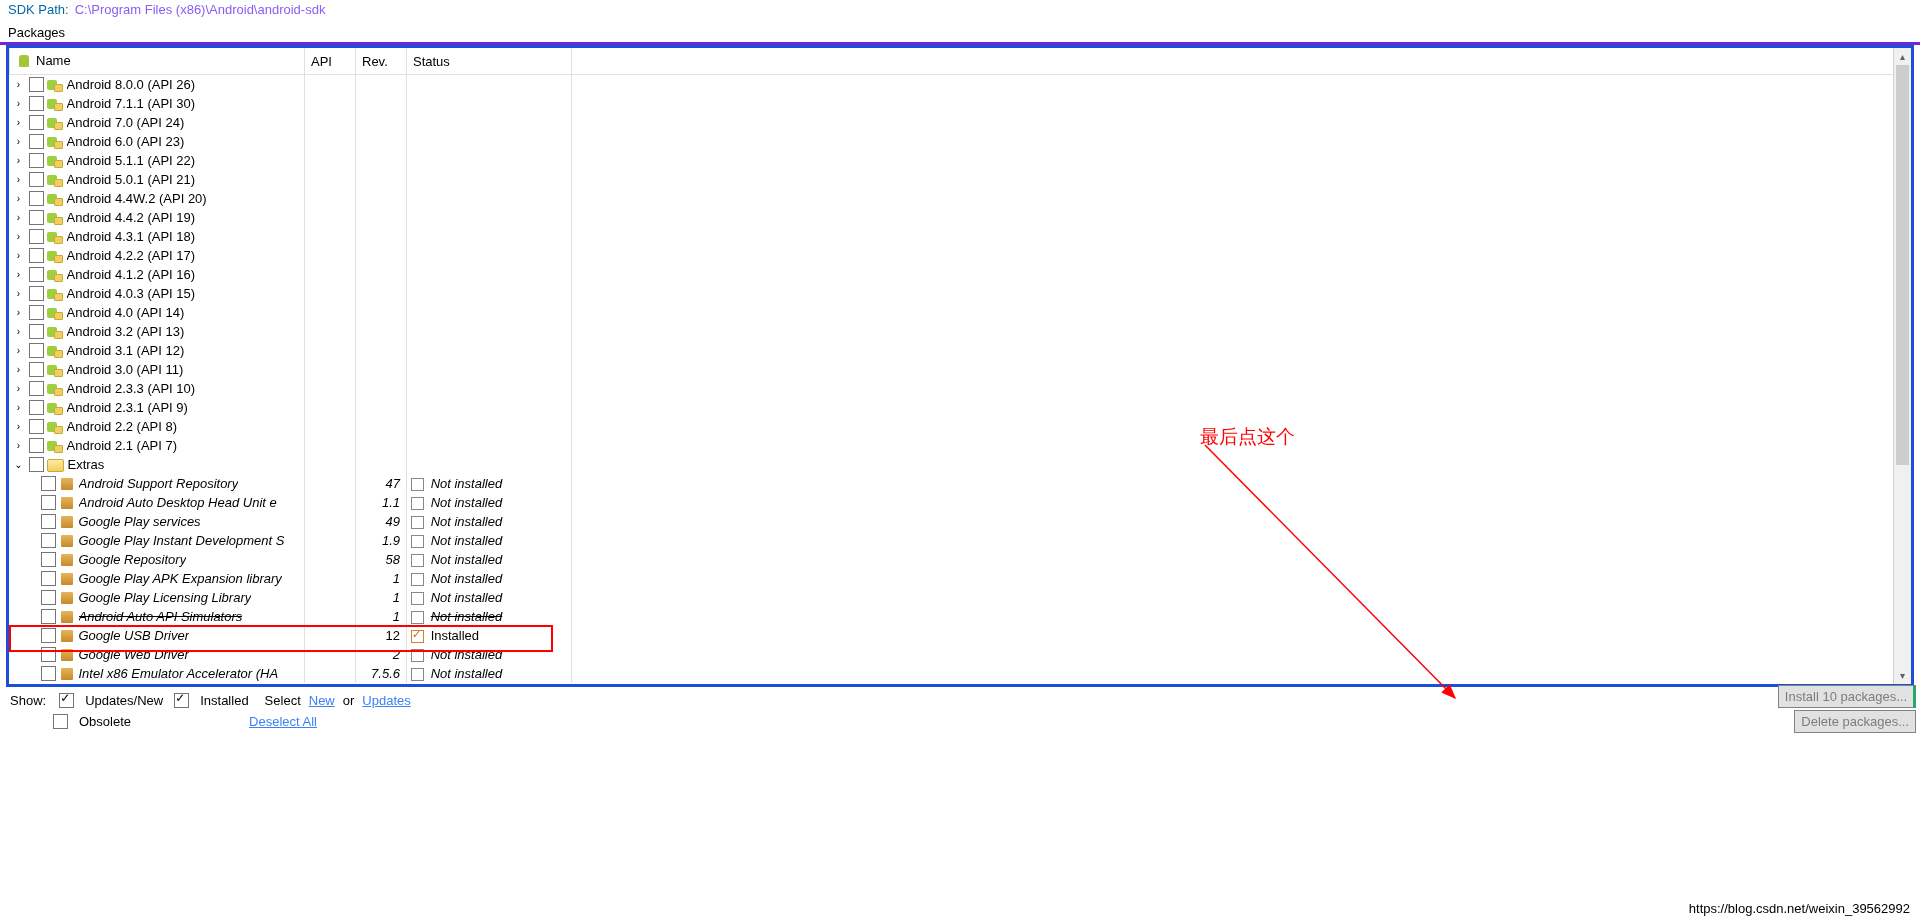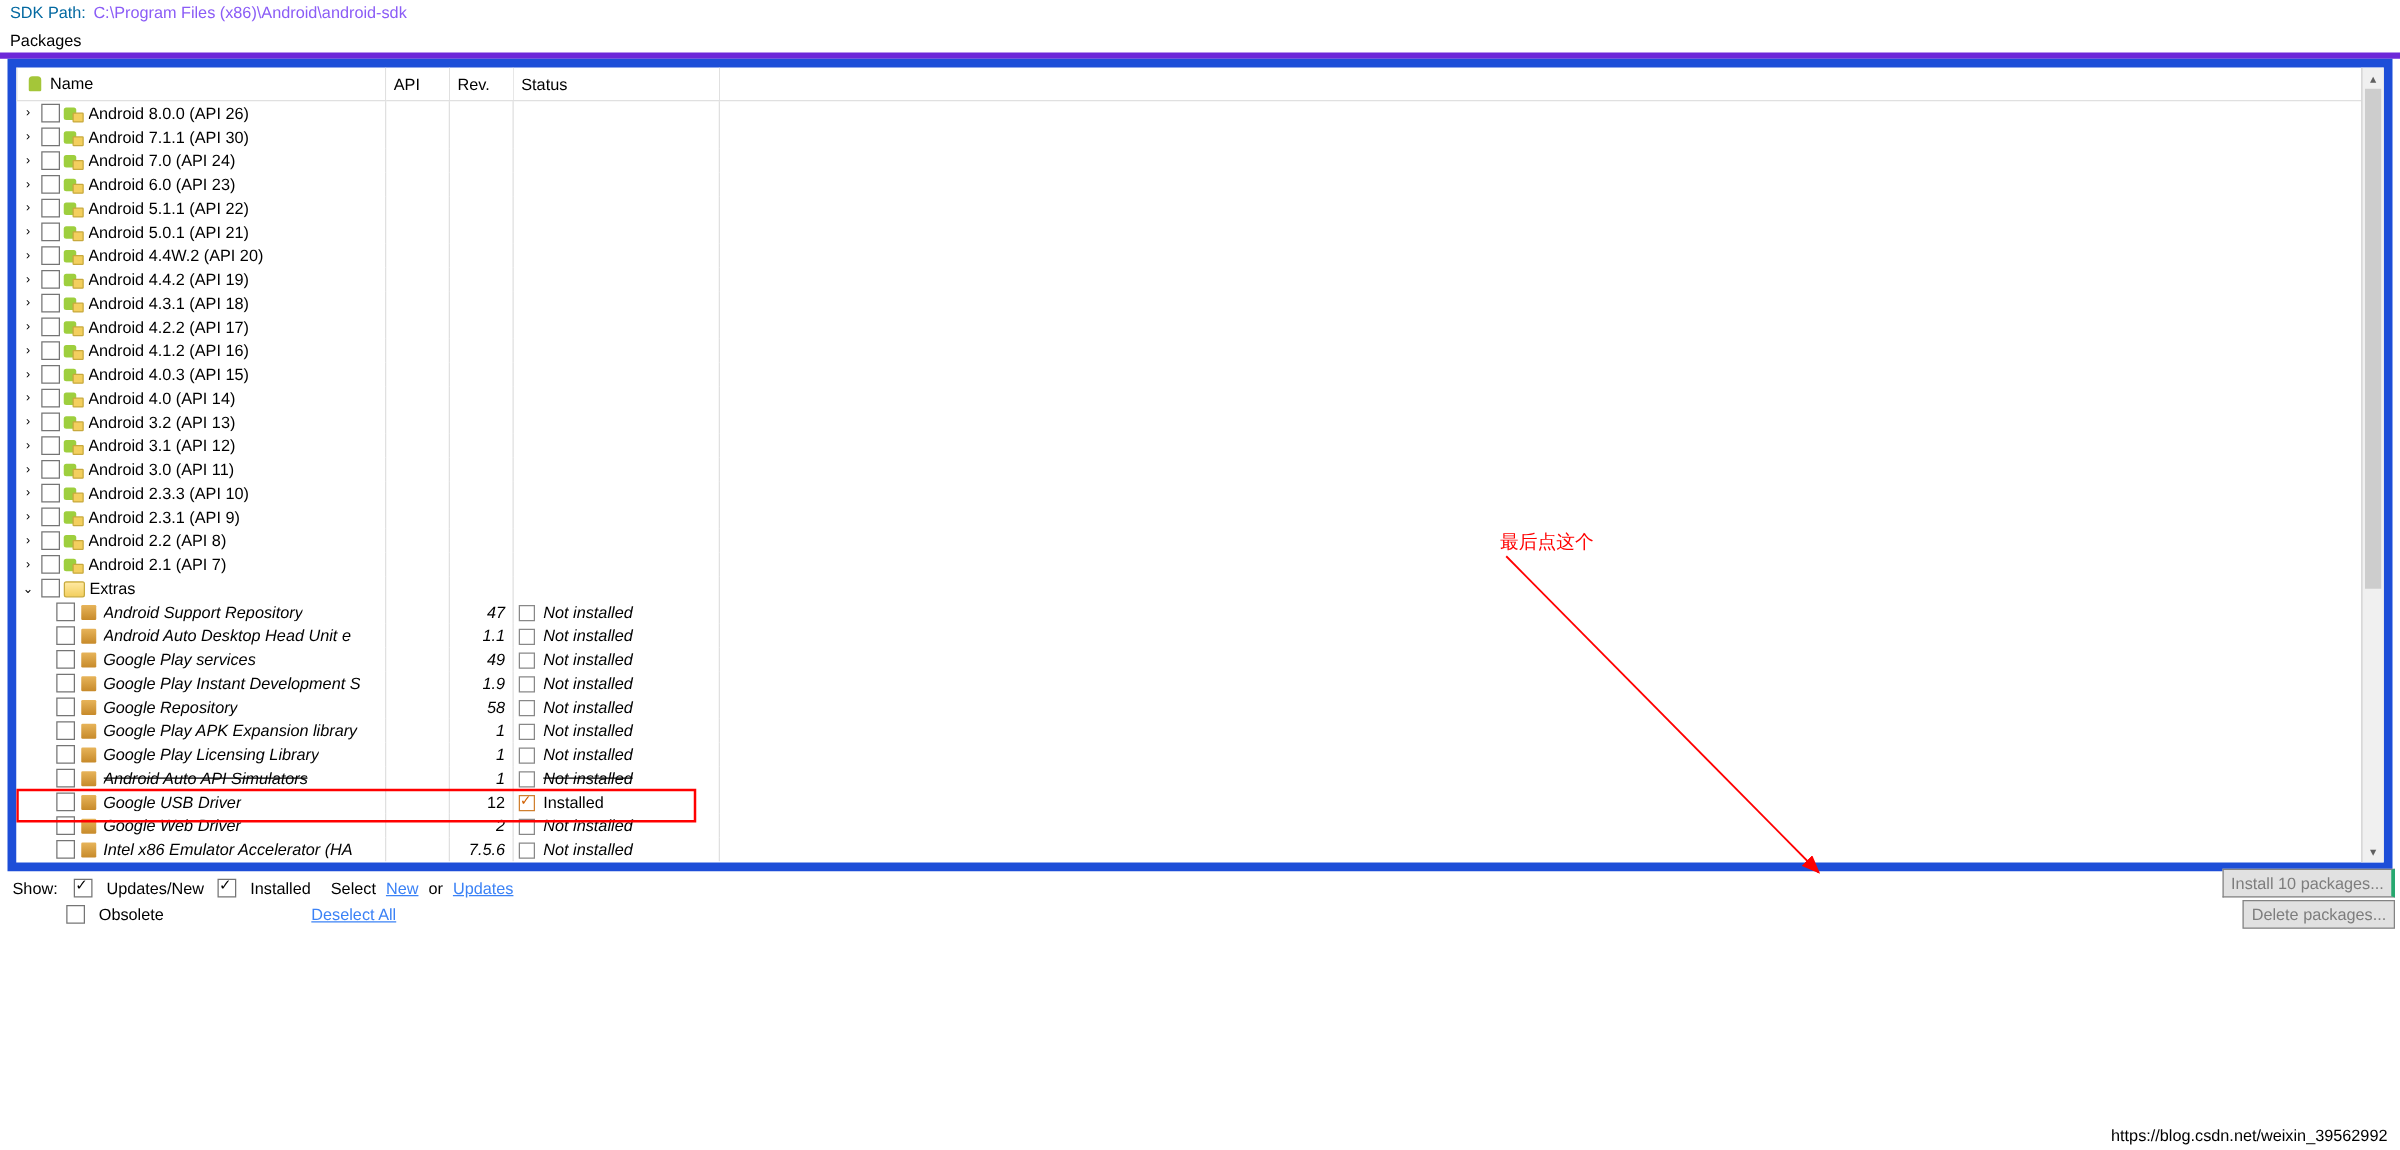--- a/index.html
+++ b/index.html
@@ -1,20 +1,20 @@
 <!DOCTYPE html>
 <html><head>
 <meta charset="utf-8">
 <style>
 html,body{margin:0;padding:0;width:1920px;height:920px;font-family:Segoe UI,Tahoma,sans-serif;font-size:13px;color:#000;background:#fff;overflow:hidden}
 .hdr{padding:2px 8px;display:flex;align-items:center;gap:6px;font-size:13px}
 .hdr .lbl{color:#0369a1}
 .hdr .path{color:#8b5cf6}
-.sect{padding:4px 8px 2px;border-bottom:5px solid #6d28d9;margin-top:2px}
-.tbl-wrap{position:relative;margin:0 6px;border:7px solid #1d4ed8;height:636px;overflow:hidden}
+.sect{padding:4px 8px 2px;border-bottom:3px solid #6d28d9;margin-top:2px}
+.tbl-wrap{position:relative;margin:0 6px;border:3px solid #1d4ed8;height:636px;overflow:hidden}
 .tbl{width:100%;border-collapse:collapse;table-layout:fixed}
 .tbl th{background:#fff;border:1px solid #e0e0e0;border-top:none;padding:3px 6px;text-align:left;font-weight:400;height:20px;position:sticky;top:0}
 .c-name{width:282px}
 .c-api{width:38px;text-align:center}
 .c-rev{width:38px;text-align:center}
 .c-status{width:152px}
 .tbl th.c-api,.tbl th.c-rev{text-align:left}
 .tbl td{border-right:1px solid #e0e0e0;padding:0;height:19px;vertical-align:middle;white-space:nowrap;overflow:hidden}
 .row td:first-child{padding-left:0}
 .name-cell{display:flex;align-items:center;height:19px}
@@ -40,21 +40,21 @@
 .hl{position:absolute;border:2px solid #ff0000;pointer-events:none}
 .vbar{position:absolute;right:0;top:0;width:17px;height:100%;background:#f0f0f0;border-left:1px solid #d0d0d0}
 .vbar .arr{height:17px;display:flex;align-items:center;justify-content:center;font-size:10px;color:#606060}
 .vbar .thumb{position:absolute;left:2px;width:13px;background:#cdcdcd;top:17px;height:400px}
 .footer{display:flex;align-items:center;padding:6px 10px;gap:8px;font-size:13px;position:relative}
 .footer .lbl{margin-right:2px}
 a.lnk{color:#3b82f6;text-decoration:underline;cursor:pointer}
 .fbtn{position:absolute;right:4px;border:1px solid #838383;background:#e1e1e1;padding:3px 6px;font-size:13px;color:#7d7d7d;white-space:nowrap}
 .fbtn.top{top:-2px;border-right:3px solid #27a86f}
 .fbtn.bot{top:23px}
-.annot{position:absolute;color:#ff0000;font-size:15px;font-family:"Microsoft YaHei",sans-serif;pointer-events:none}
+.annot{position:absolute;color:#ff0000;font-size:19px;font-family:"Microsoft YaHei",sans-serif;pointer-events:none}
 .arrow-svg{position:absolute;pointer-events:none}
 .nm{white-space:nowrap;overflow:hidden;text-overflow:clip}
 .extras-name{margin-left:14px}
 .extras-row .name-cell .nm{font-style:italic}
 .watermark{position:absolute;right:10px;bottom:4px;color:#000000;font-size:13px;font-family:Arial}
 .head-icon{width:16px;height:16px;display:inline-block;vertical-align:middle;margin-right:4px;position:relative}
 .head-icon::before{content:"";position:absolute;width:10px;height:12px;background:#a4c639;border-radius:3px 3px 1px 1px;top:2px;left:3px}
 </style>
 </head>
 <body>

